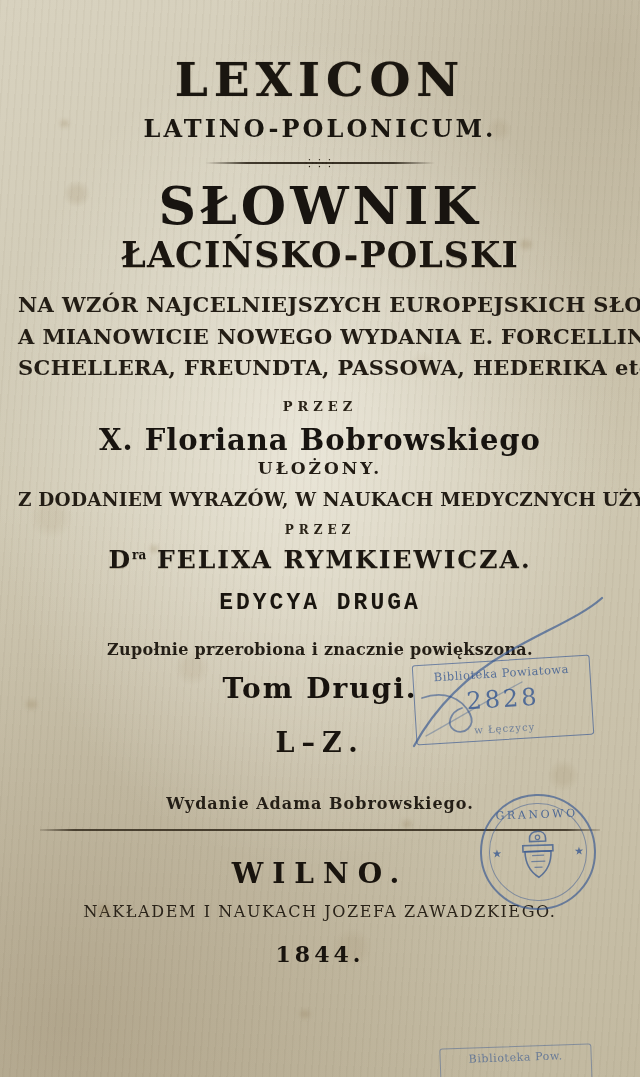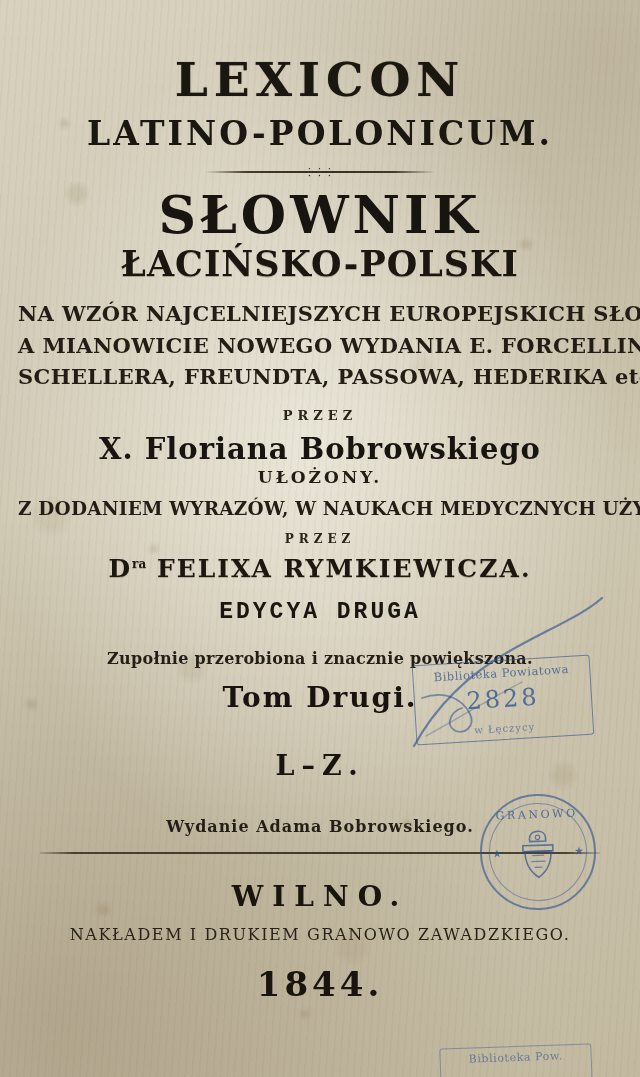--- a/index.html
+++ b/index.html
@@ -75,21 +75,21 @@
     font-size: 47px;
     letter-spacing: 6px;
     line-height: 1;
     color: #1a1610;
     text-shadow: 0 0 1px rgba(60,45,25,0.6);
   }
   .t-latino {
     margin-top: 14px;
     font-family: "DejaVu Serif", serif;
     font-weight: bold;
-    font-size: 33px;
+    font-size: 24px;
     letter-spacing: 3px;
     line-height: 1;
     color: #1a1610;
   }
 
   .rule-orn {
     margin: 16px auto 10px auto;
     width: 230px;
     height: 12px;
     position: relative;
@@ -221,21 +221,21 @@
     font-size: 28px;
     letter-spacing: 2px;
     margin-top: 13px;
     color: #18130e;
   }
   .t-range {
     font-family: "DejaVu Serif", serif;
     font-weight: bold;
     font-size: 27px;
     letter-spacing: 7px;
-    margin-top: 36px;
+    margin-top: 22px;
     color: #19140e;
   }
   .t-wydanie {
     font-family: "DejaVu Serif", serif;
     font-weight: bold;
     font-size: 16px;
     letter-spacing: 1px;
     margin-top: 36px;
     color: #241e16;
   }
@@ -262,21 +262,21 @@
     font-family: "DejaVu Serif", serif;
     font-weight: normal;
     font-size: 16px;
     letter-spacing: 1.6px;
     margin-top: 12px;
     color: #2a2319;
   }
   .t-year {
     font-family: "DejaVu Serif", serif;
     font-weight: bold;
-    font-size: 34px;
+    font-size: 22px;
     letter-spacing: 4px;
     margin-top: 20px;
     color: #19140e;
   }
 
   
   .stamp {
     position: absolute;
     z-index: 6;
     pointer-events: none;
@@ -448,21 +448,21 @@
 
     <div class="t-edycya ln">EDYCYA DRUGA</div>
     <div class="t-przerob ln">Zupołnie przerobiona i znacznie powiększona.</div>
     <div class="t-tom ln">Tom Drugi.</div>
     <div class="t-range ln">L–Z.</div>
     <div class="t-wydanie ln">Wydanie Adama Bobrowskiego.</div>
 
     <div class="rule-long"></div>
 
     <div class="t-wilno ln">WILNO.</div>
-    <div class="t-nakladem ln">NAKŁADEM I DRUKIEM GRANOWO ZAWADZKIEGO.</div>
+    <div class="t-nakladem ln">NAKŁADEM I NAUKACH JOZEFA ZAWADZKIEGO.</div>
     <div class="t-year ln">1844.</div>
 
   </div>
 
   <div class="stamp" id="stamp-rect">
     <div class="srow1">Biblioteka Powiatowa</div>
     <div class="srow2">2828</div>
     <div class="srow3">w Łęczycy</div>
   </div>
 

